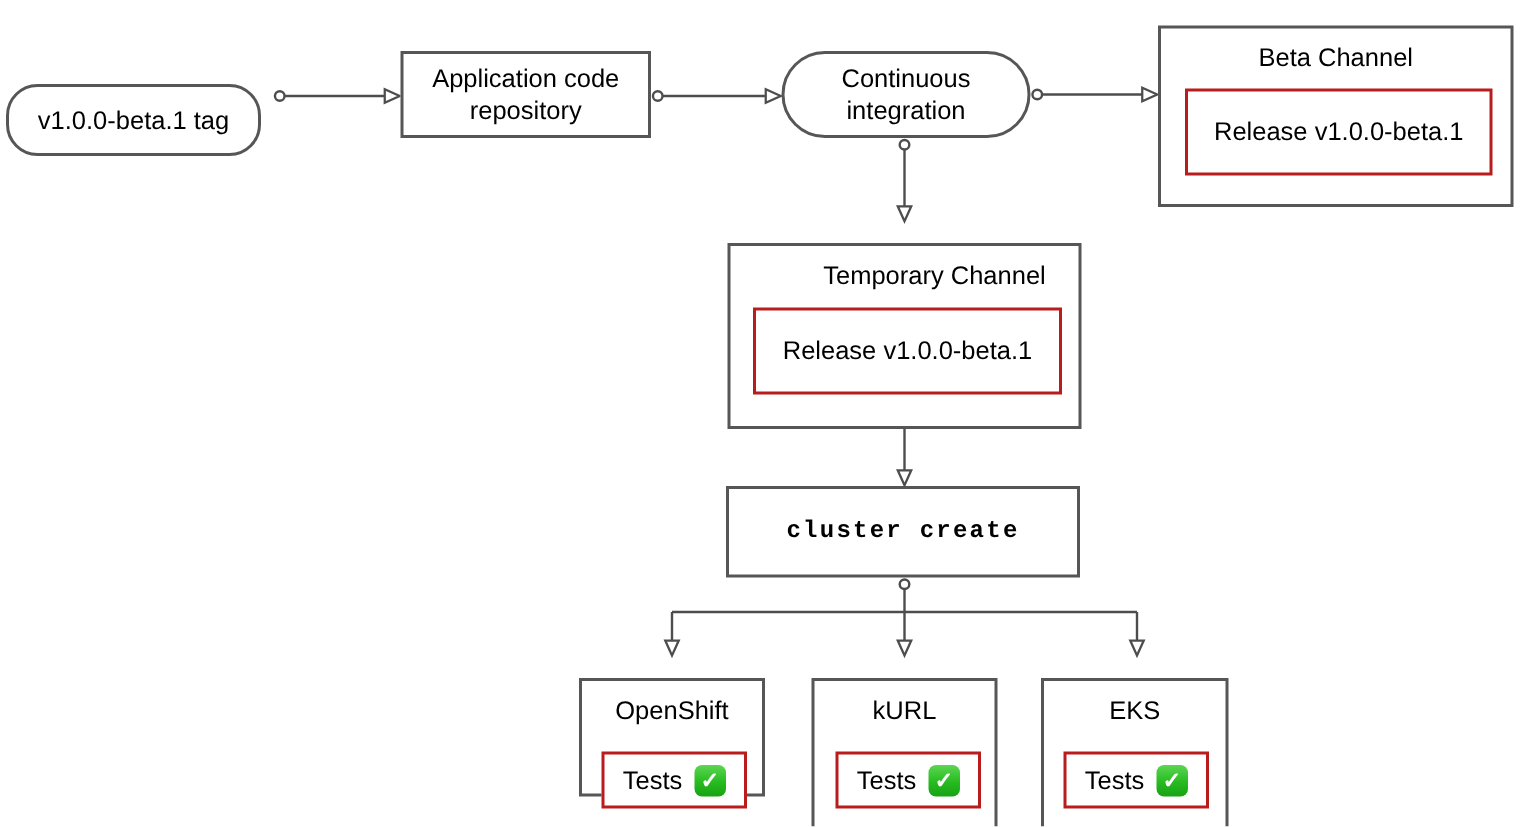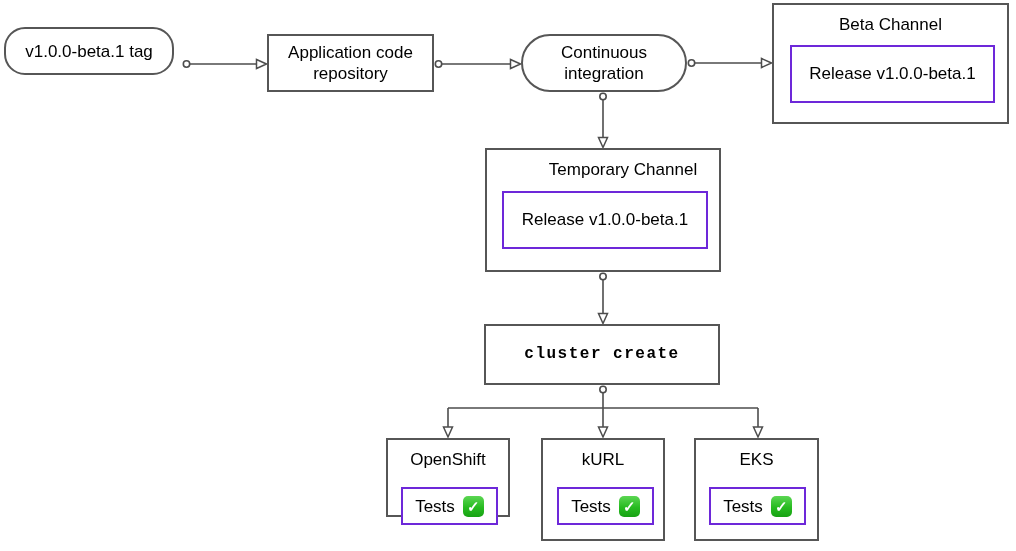--- a/index.html
+++ b/index.html
@@ -44,33 +44,34 @@
     justify-content: center;
     text-align: center;
     font-size: 17px;
     line-height: 21px;
   }
   .container-node {
     position: absolute;
     box-sizing: border-box;
     background: #ffffff;
     border: 2px solid #565656;
+    margin-top: 14px;
   }
   .container-title {
     display: block;
     text-align: center;
     padding-top: 9px;
     font-size: 17px;
     line-height: 21px;
   }
   .inner-box {
     position: absolute;
     box-sizing: border-box;
     background: #ffffff;
-    border: 2px solid #6d28d9;
+    border: 2px solid #b91c1c;
     display: flex;
     align-items: center;
     justify-content: center;
     text-align: center;
     font-size: 17px;
   }
   .mono {
     font-family: "Liberation Mono", "DejaVu Sans Mono", monospace;
     font-weight: bold;
     font-size: 16px;
@@ -128,21 +129,21 @@
     <path class="edge" d="M603 393 L603 408"></path>
     <path class="edge" d="M448 408 L758 408"></path>
     <path class="edge" d="M448 408 L448 427"></path>
     <path class="head" d="M448 437 L443.5 427 L452.5 427 Z"></path>
     <path class="edge" d="M603 408 L603 427"></path>
     <path class="head" d="M603 437 L598.5 427 L607.5 427 Z"></path>
     <path class="edge" d="M758 408 L758 427"></path>
     <path class="head" d="M758 437 L753.5 427 L762.5 427 Z"></path>
   </svg>
 
-  <div class="node" style="left:4px; top:27px; width:170px; height:48px;border-radius:21px;">
+  <div class="node" style="left:4px; top:56px; width:170px; height:48px;border-radius:21px;">
     <span>v1.0.0-beta.1 tag</span>
   </div>
 
   <div class="node" style="left:267px; top:34px; width:167px; height:58px;justify-content:flex-end;">
     <span>Application code repository</span>
   </div>
 
   <div class="node" style="left:521px; top:34px; width:166px; height:58px;border-radius:29px;">
     <span>Continuous integration</span>
   </div>

